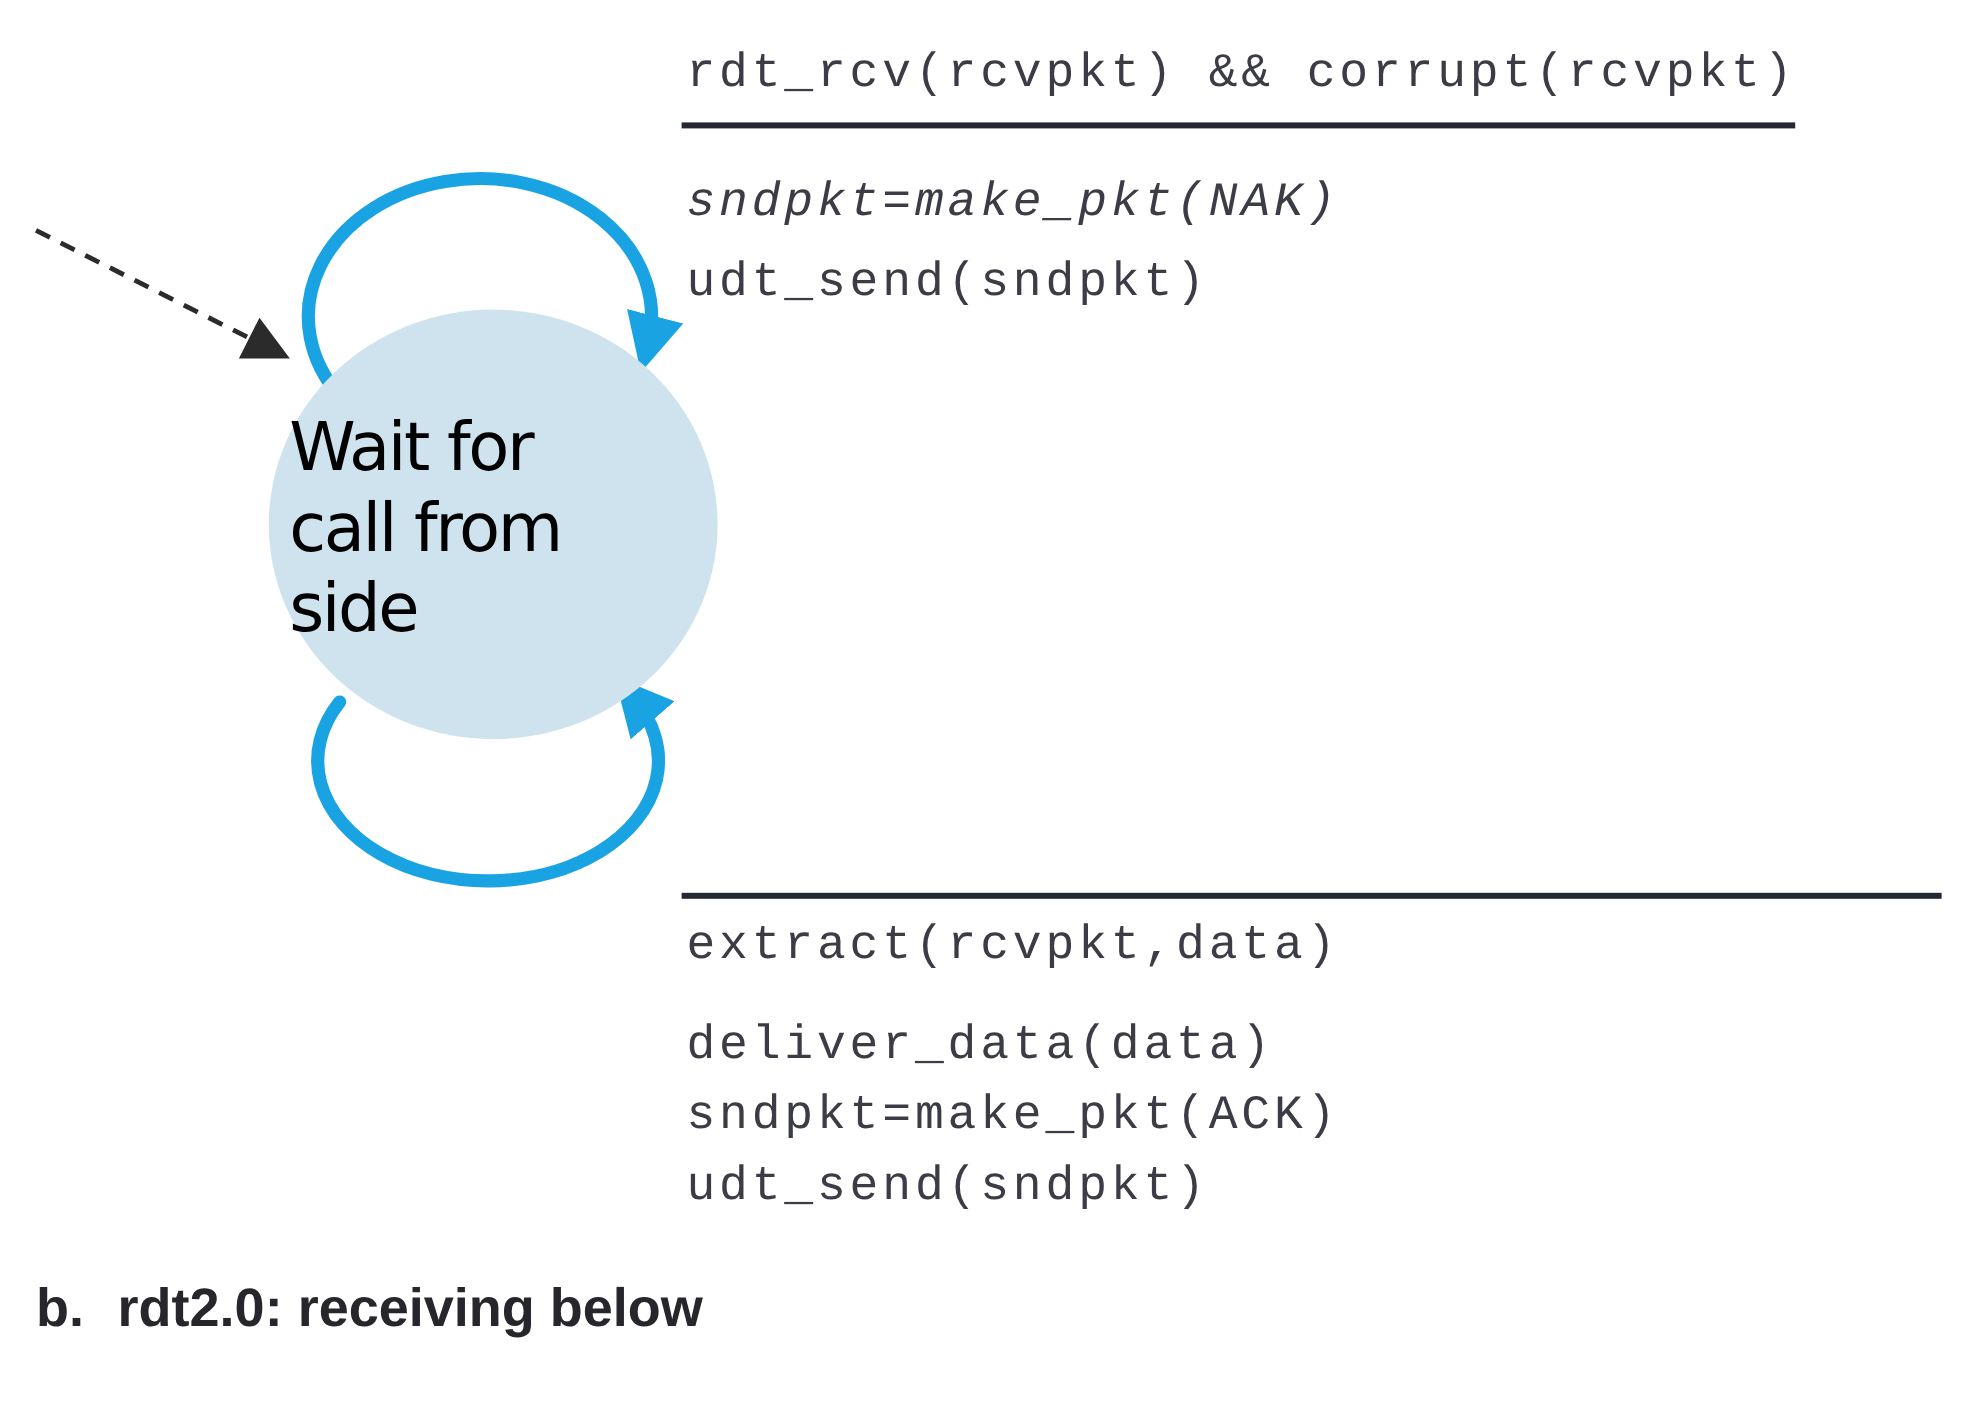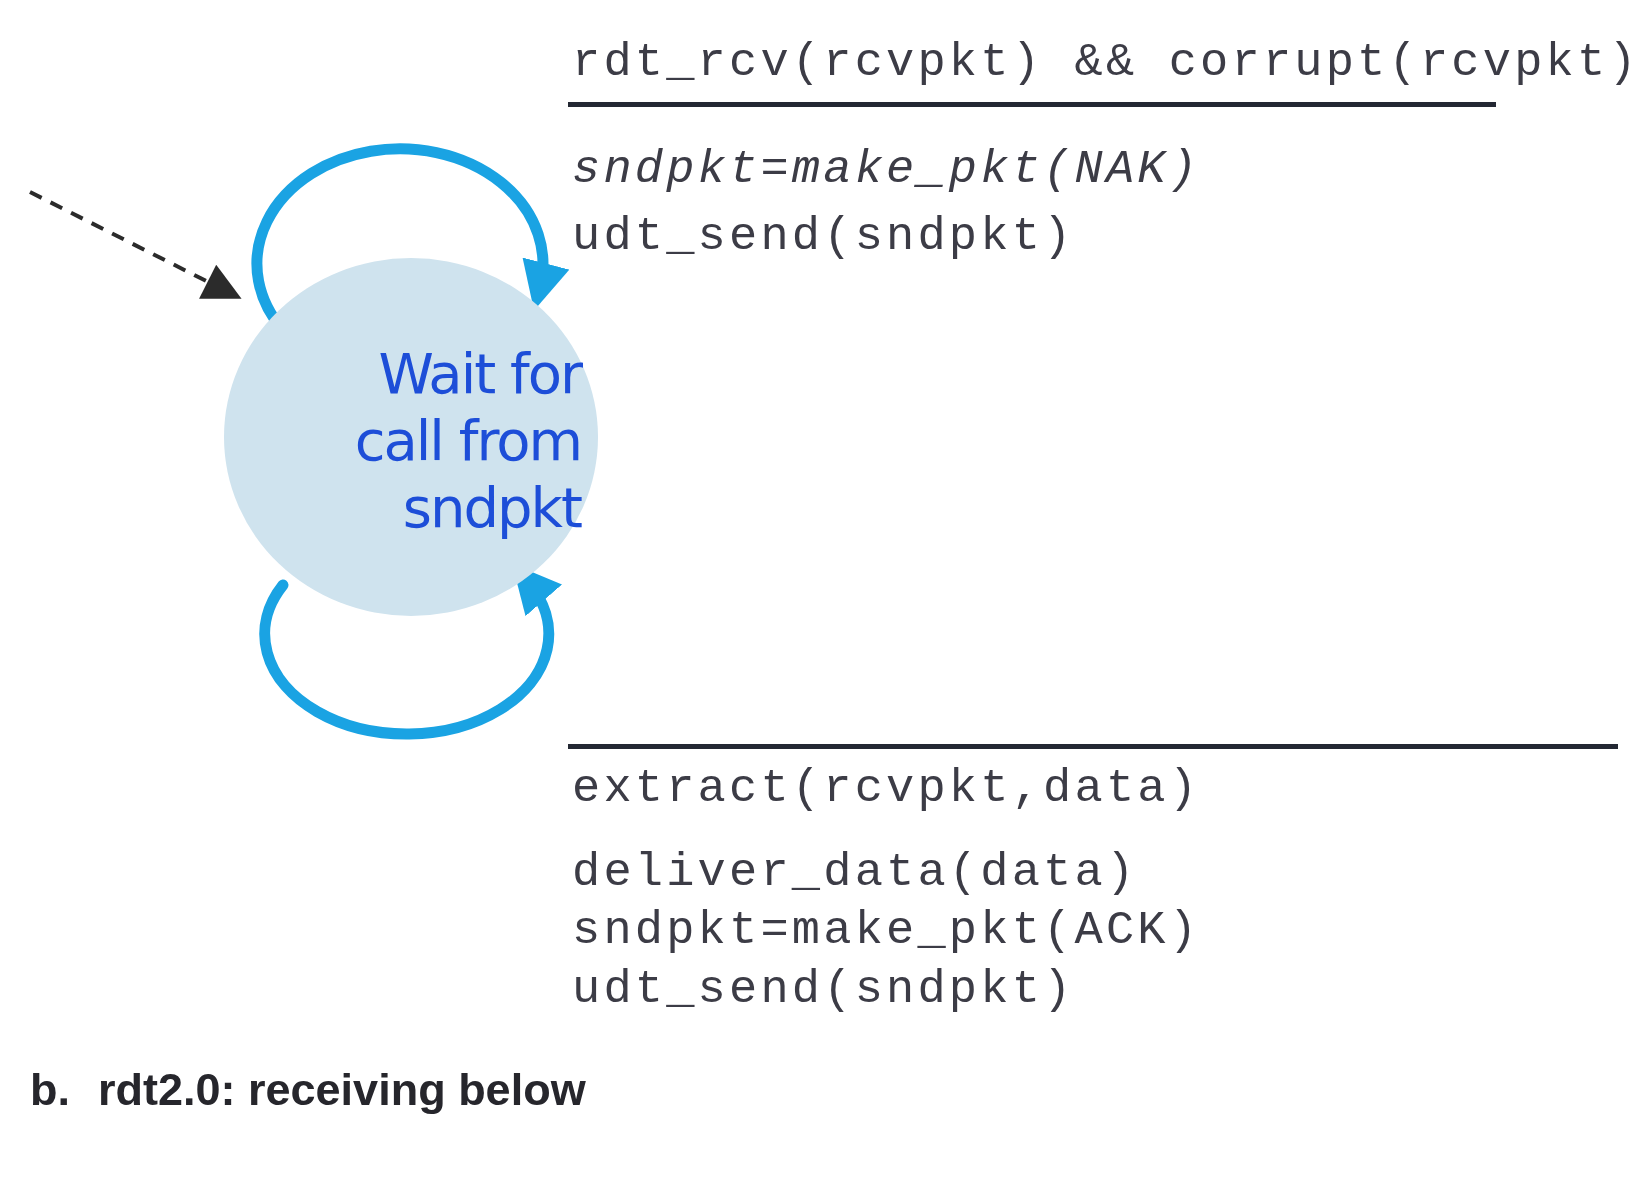--- a/index.html
+++ b/index.html
@@ -8,41 +8,41 @@
     width:1648px;height:1184px;
     background:#ffffff;
     overflow:hidden;
     font-family:"Liberation Sans",sans-serif;
   }
   .fsm-svg{position:absolute;left:0;top:0;width:1648px;height:1184px;}
   .code{
     position:absolute;
     left:572px;
     font-family:"Liberation Mono","DejaVu Sans Mono",monospace;
-    font-size:47px;
+    font-size:40px;
     line-height:50px;
     letter-spacing:3.2px;
     color:#3c3c46;
     white-space:pre;
   }
   .rule{
     position:absolute;
     left:568px;
     height:5px;
     background:#232833;
   }
   .state-label{
     position:absolute;
     left:241px;top:340px;width:340px;
     font-family:"DejaVu Sans","Liberation Sans",sans-serif;
     font-size:56px;
     line-height:67px;
     letter-spacing:-2px;
-    color:#1d4ed8;
-    text-align:right;
+    color:#000000;
+    text-align:left;
   }
   .caption{
     position:absolute;
     left:30px;top:1064px;
     font-family:"Liberation Sans",sans-serif;
     font-weight:bold;
     font-size:45px;
     color:#26262c;
     display:flex;
     align-items:baseline;
@@ -69,21 +69,21 @@
     <path d="M 283 585 A 142 100 0 1 0 528 582" fill="none" stroke="#1aa3e3" stroke-width="11" stroke-linecap="round" marker-end="url(#mBlue)"></path>
 
     <ellipse cx="411" cy="437" rx="187" ry="179" fill="#cfe3ee"></ellipse>
 
     <line x1="30" y1="192" x2="228" y2="292" stroke="#2b2b2b" stroke-width="4" stroke-dasharray="13 10" marker-end="url(#mBlack)"></line>
   </svg>
 
   <div class="state-label">
     <div>Wait for</div>
     <div>call from</div>
-    <div>sndpkt</div>
+    <div>side</div>
   </div>
 
   <div class="code" style="top:38px;">rdt_rcv(rcvpkt) &amp;&amp; corrupt(rcvpkt)</div>
   <div class="rule" style="top:102px;width:928px;"></div>
   <div class="code" style="top:145px;font-style:italic;">sndpkt=make_pkt(NAK)</div>
   <div class="code" style="top:212px;">udt_send(sndpkt)</div>
 
   <div class="rule" style="top:744px;width:1050px;"></div>
   <div class="code" style="top:764px;">extract(rcvpkt,data)</div>
   <div class="code" style="top:848px;text-align:center;">deliver_data(data)</div>

